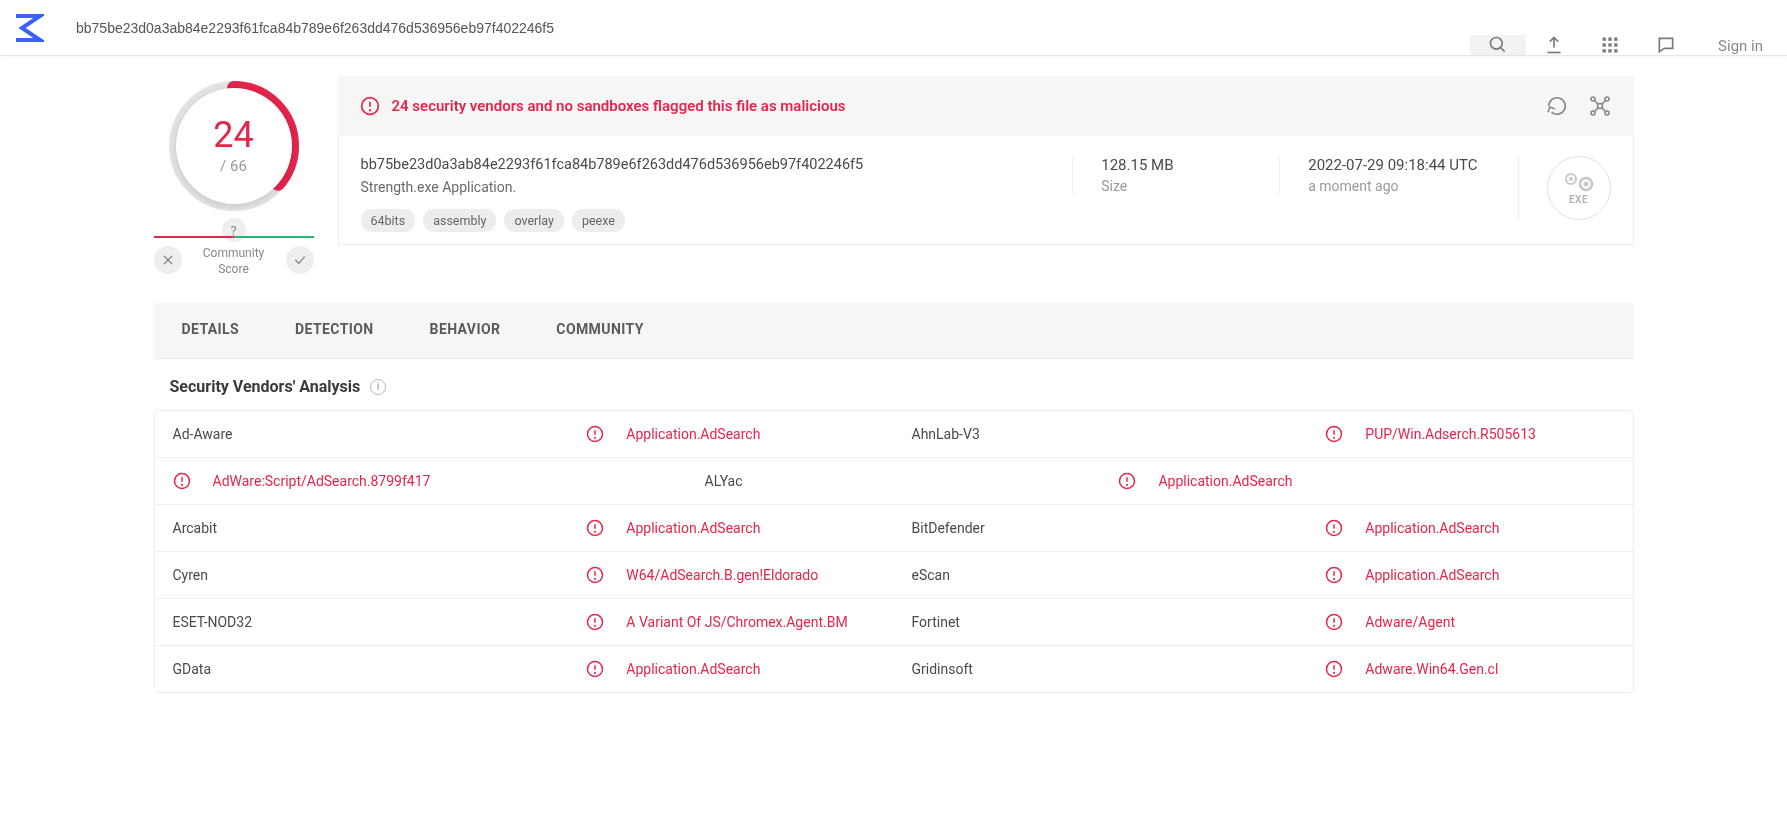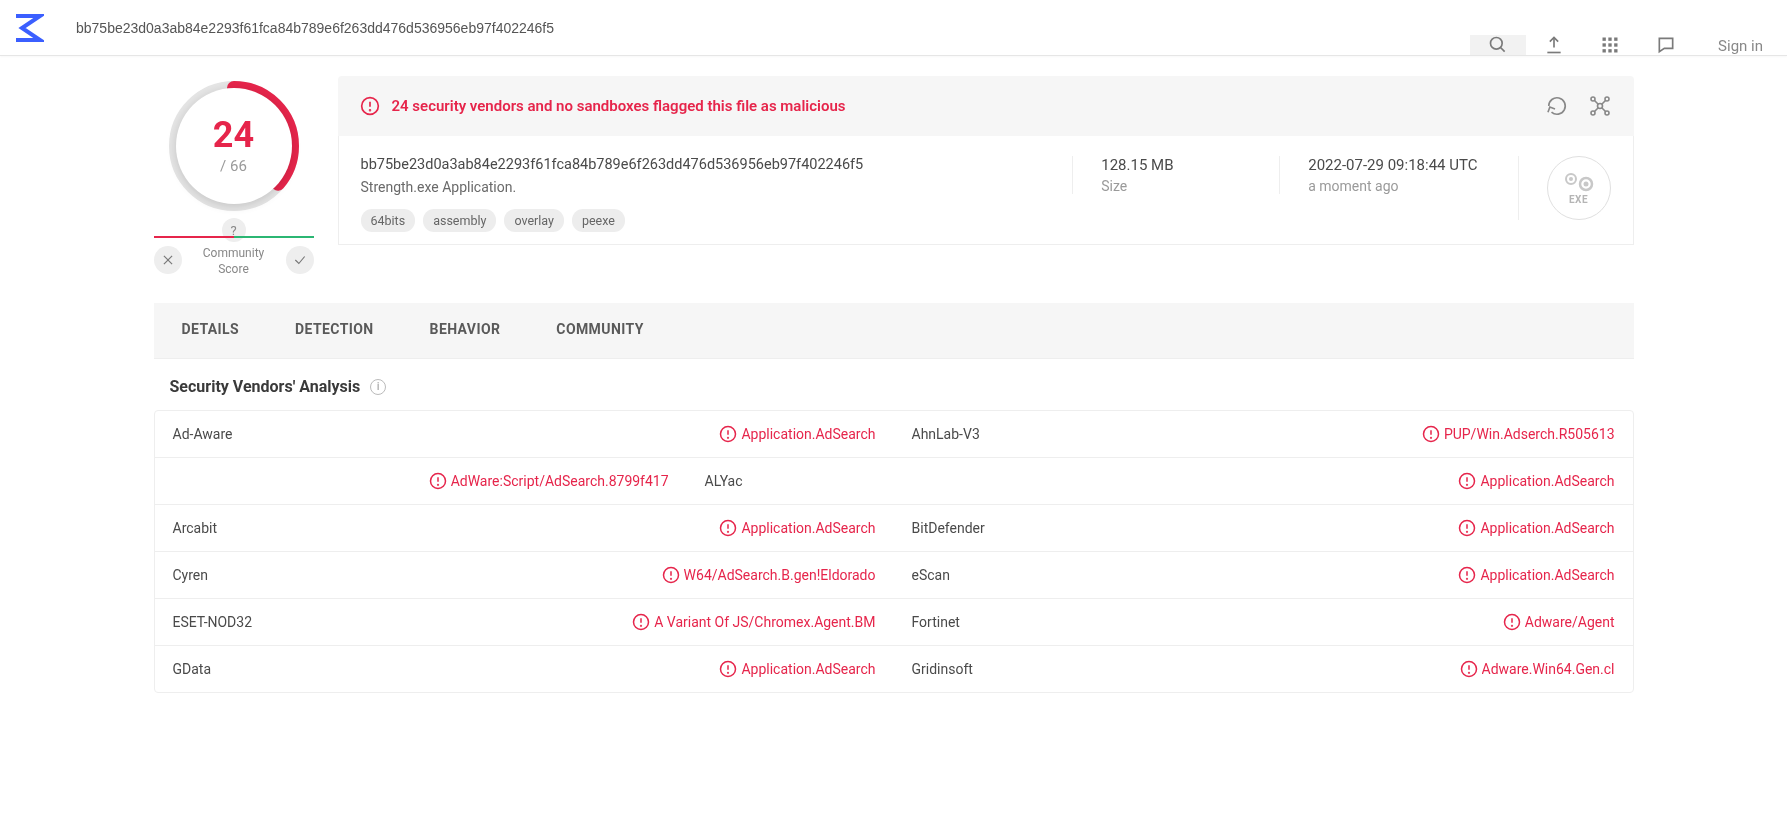--- a/index.html
+++ b/index.html
@@ -89,21 +89,21 @@
     background: #fff;
     border-radius: 50%;
     box-shadow: 0 2px 10px rgba(0,0,0,0.15);
     display: flex;
     flex-direction: column;
     align-items: center;
     justify-content: center;
   }
   .score-num {
     font-size: 36px;
-    font-weight: 700;
+    font-weight: 400;
     color: #e6254b;
     line-height: 1;
   }
   .score-total {
     font-size: 15px;
     color: #9a9a9a;
     margin-top: 4px;
   }
   .community-row {
     margin-top: 20px;
@@ -269,21 +269,21 @@
   .vendor-row:first-child { border-top: none; }
   .vendor-cell {
     flex: 1;
     display: flex;
     align-items: center;
     padding: 14px 18px;
     font-size: 14px;
     min-width: 0;
   }
   .vendor-name { color: #4a4a4a; width: 28%; flex: 0 0 28%; }
-  .vendor-result { color: #e6254b; width: 22%; flex: 1; gap: 4px; justify-content: flex-end; }
+  .vendor-result { color: #e6254b; width: 22%; flex: 1; gap: 22px; }
   .vendor-result .det-icon { display:flex; color:#e6254b; flex-shrink:0; }
   .vendor-result .det-text { overflow:hidden; text-overflow:ellipsis; white-space:nowrap; }
 
   
   .below-wrap {
      max-width: 1540px;
      margin: 0 auto;
      padding: 0 30px;
   }
 </style>

